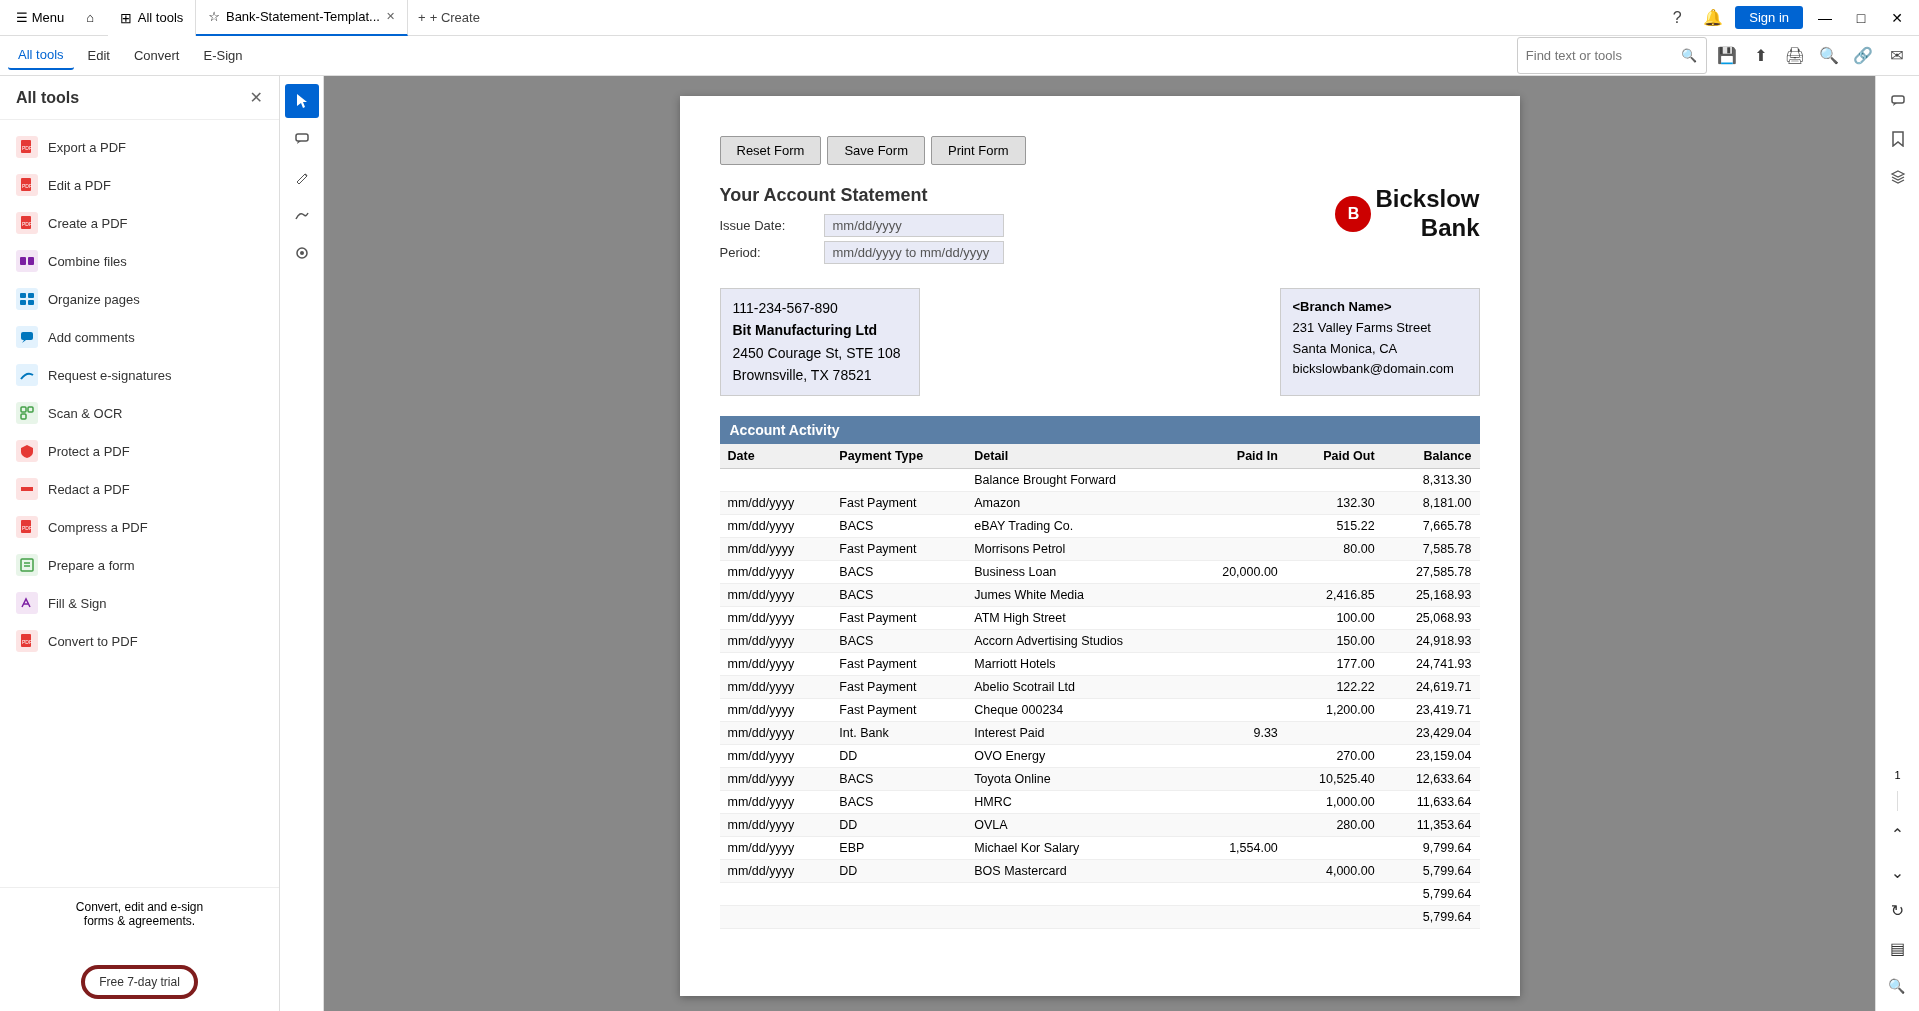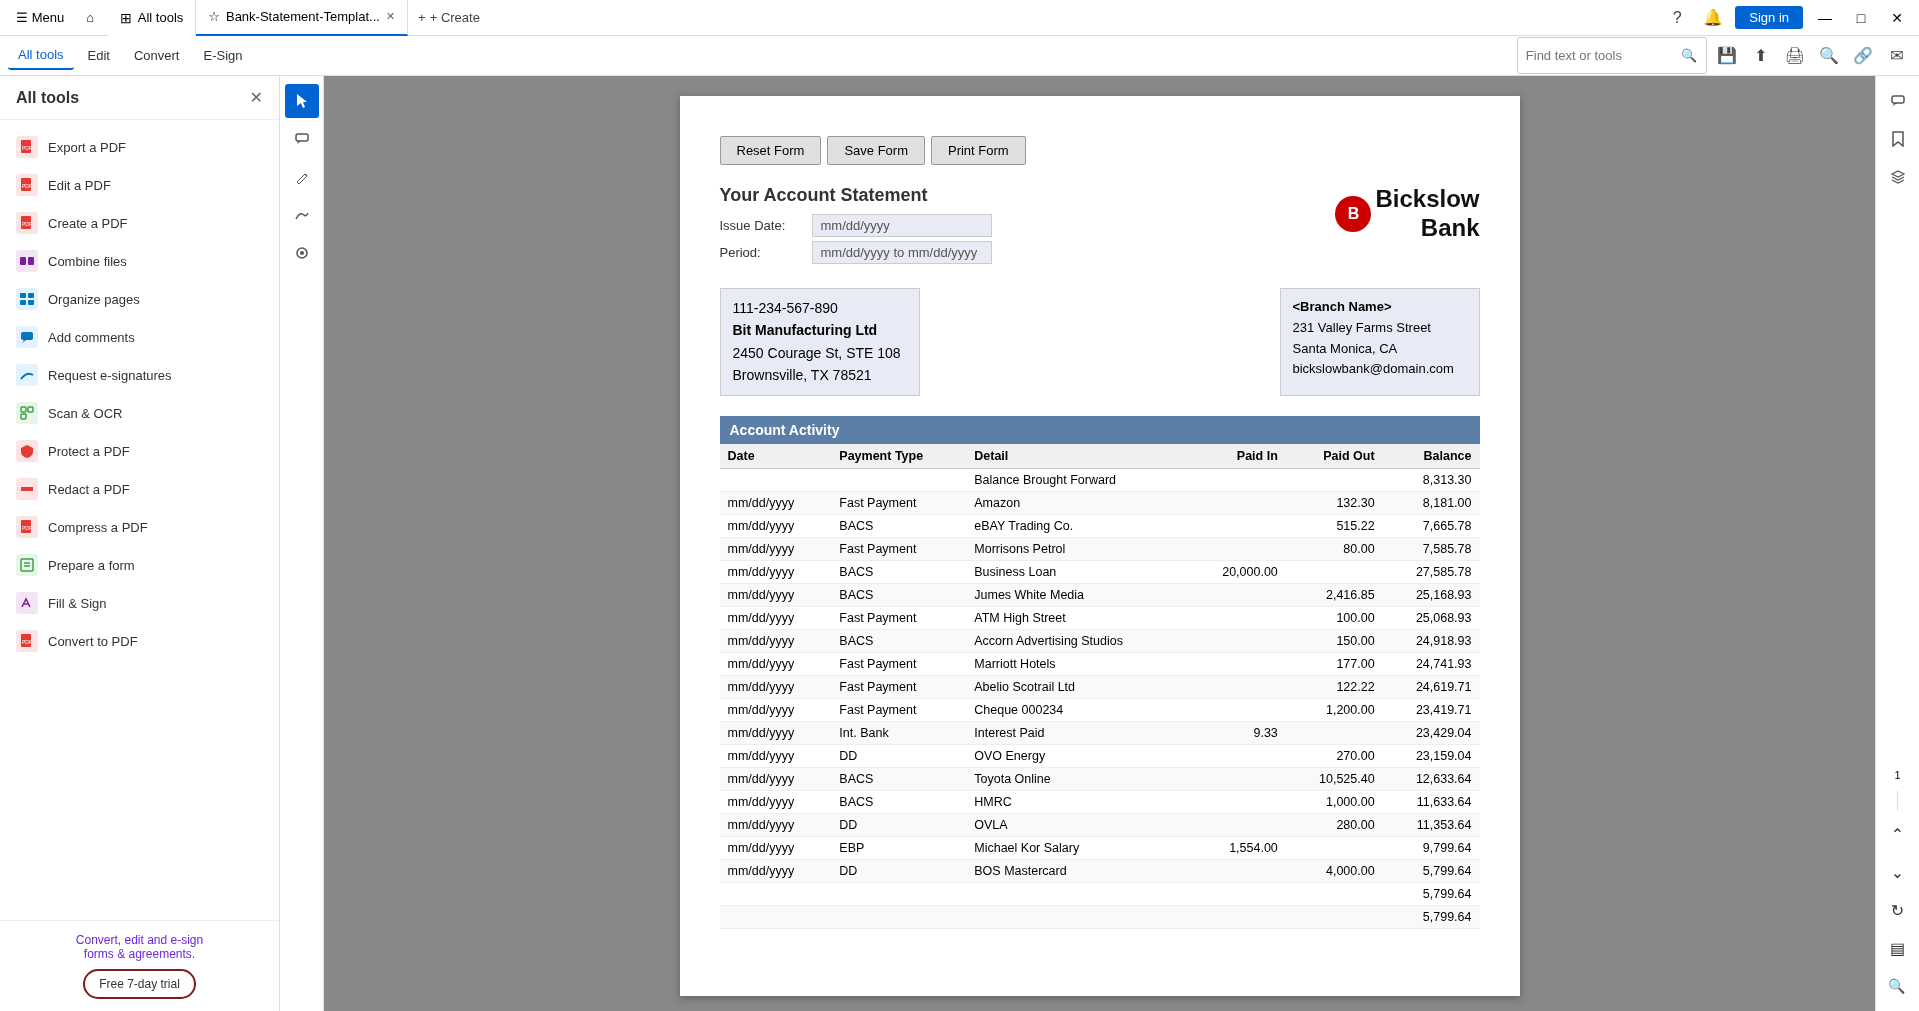--- a/index.html
+++ b/index.html
@@ -42,43 +42,43 @@
       display: flex; flex-direction: column; overflow: hidden; flex-shrink: 0;
     }
     .sidebar-header { display: flex; align-items: center; justify-content: space-between; padding: 12px 16px; border-bottom: 1px solid #eee; }
     .sidebar-title { font-size: 16px; font-weight: bold; color: #333; }
     .sidebar-close { cursor: pointer; font-size: 16px; color: #666; }
     .sidebar-items { overflow-y: auto; flex: 1; padding: 8px 0; }
     .sidebar-item { display: flex; align-items: center; gap: 10px; padding: 8px 16px; cursor: pointer; border-radius: 3px; }
     .sidebar-icon { width: 22px; height: 22px; border-radius: 3px; display: flex; align-items: center; justify-content: center; font-size: 13px; flex-shrink: 0; }
     .sidebar-label { font-size: 13px; color: #333; }
     .sidebar-bottom { padding: 12px 16px; border-top: 1px solid #eee; text-align: center; }
-    .sidebar-desc { font-size: 12px; color: #6d28d9; margin-bottom: 8px; }
-    .trial-btn { padding: 6px 14px; border: 2px solid #7f1d1d; border-radius: 20px; background: #fff; cursor: pointer; font-size: 12px; color: #333; }
+    .sidebar-desc { font-size: 12px; color: #000000; margin-bottom: 8px; }
+    .trial-btn { padding: 6px 14px; border: 4px solid #7f1d1d; border-radius: 20px; background: #fff; cursor: pointer; font-size: 12px; color: #333; margin-top: 29px; }
 
     
     .tool-strip {
       width: 44px; background: #fff; border-right: 1px solid #ddd;
       display: flex; flex-direction: column; align-items: center; padding: 8px 0; gap: 4px; flex-shrink: 0;
     }
     .tool-btn { width: 34px; height: 34px; display: flex; align-items: center; justify-content: center; cursor: pointer; border-radius: 3px; font-size: 16px; color: #333; }
     .tool-btn.active { background: #0064d2; color: #fff; }
 
     
     .pdf-viewer { flex: 1; background: #888; overflow: auto; display: flex; justify-content: center; padding: 20px; }
     .pdf-page { background: #fff; width: 840px; min-height: 900px; padding: 40px; box-shadow: 0 2px 8px rgba(0,0,0,0.3); }
 
     
     .form-buttons { display: flex; gap: 6px; margin-bottom: 20px; }
     .form-btn { padding: 6px 16px; border: 1px solid #999; background: #e0e0e0; cursor: pointer; font-size: 13px; border-radius: 2px; }
 
     
     .statement-header { display: flex; justify-content: space-between; align-items: flex-start; margin-bottom: 20px; }
     .statement-title { font-size: 18px; font-weight: bold; color: #333; margin-bottom: 8px; }
-    .field-row { display: flex; align-items: center; gap: 12px; margin-bottom: 4px; font-size: 13px; }
+    .field-row { display: flex; align-items: center; gap: 24px; margin-bottom: 4px; font-size: 13px; }
     .field-label { color: #333; min-width: 80px; }
     .field-value { border: 1px solid #ccc; padding: 3px 8px; min-width: 180px; background: #e8eaf6; font-size: 13px; color: #555; }
     .bank-logo { text-align: right; }
     .bank-logo-text { font-size: 28px; font-weight: bold; color: #111; display: flex; align-items: center; gap: 4px; }
 
     
     .address-section { display: flex; justify-content: space-between; margin-bottom: 20px; }
     .address-block { border: 1px solid #ccc; padding: 8px 12px; background: #e8eaf6; min-width: 200px; font-size: 14px; line-height: 1.6; }
     .address-block-right { border: 1px solid #ccc; padding: 8px 12px; background: #e8eaf6; min-width: 200px; font-size: 13px; line-height: 1.6; }
 

